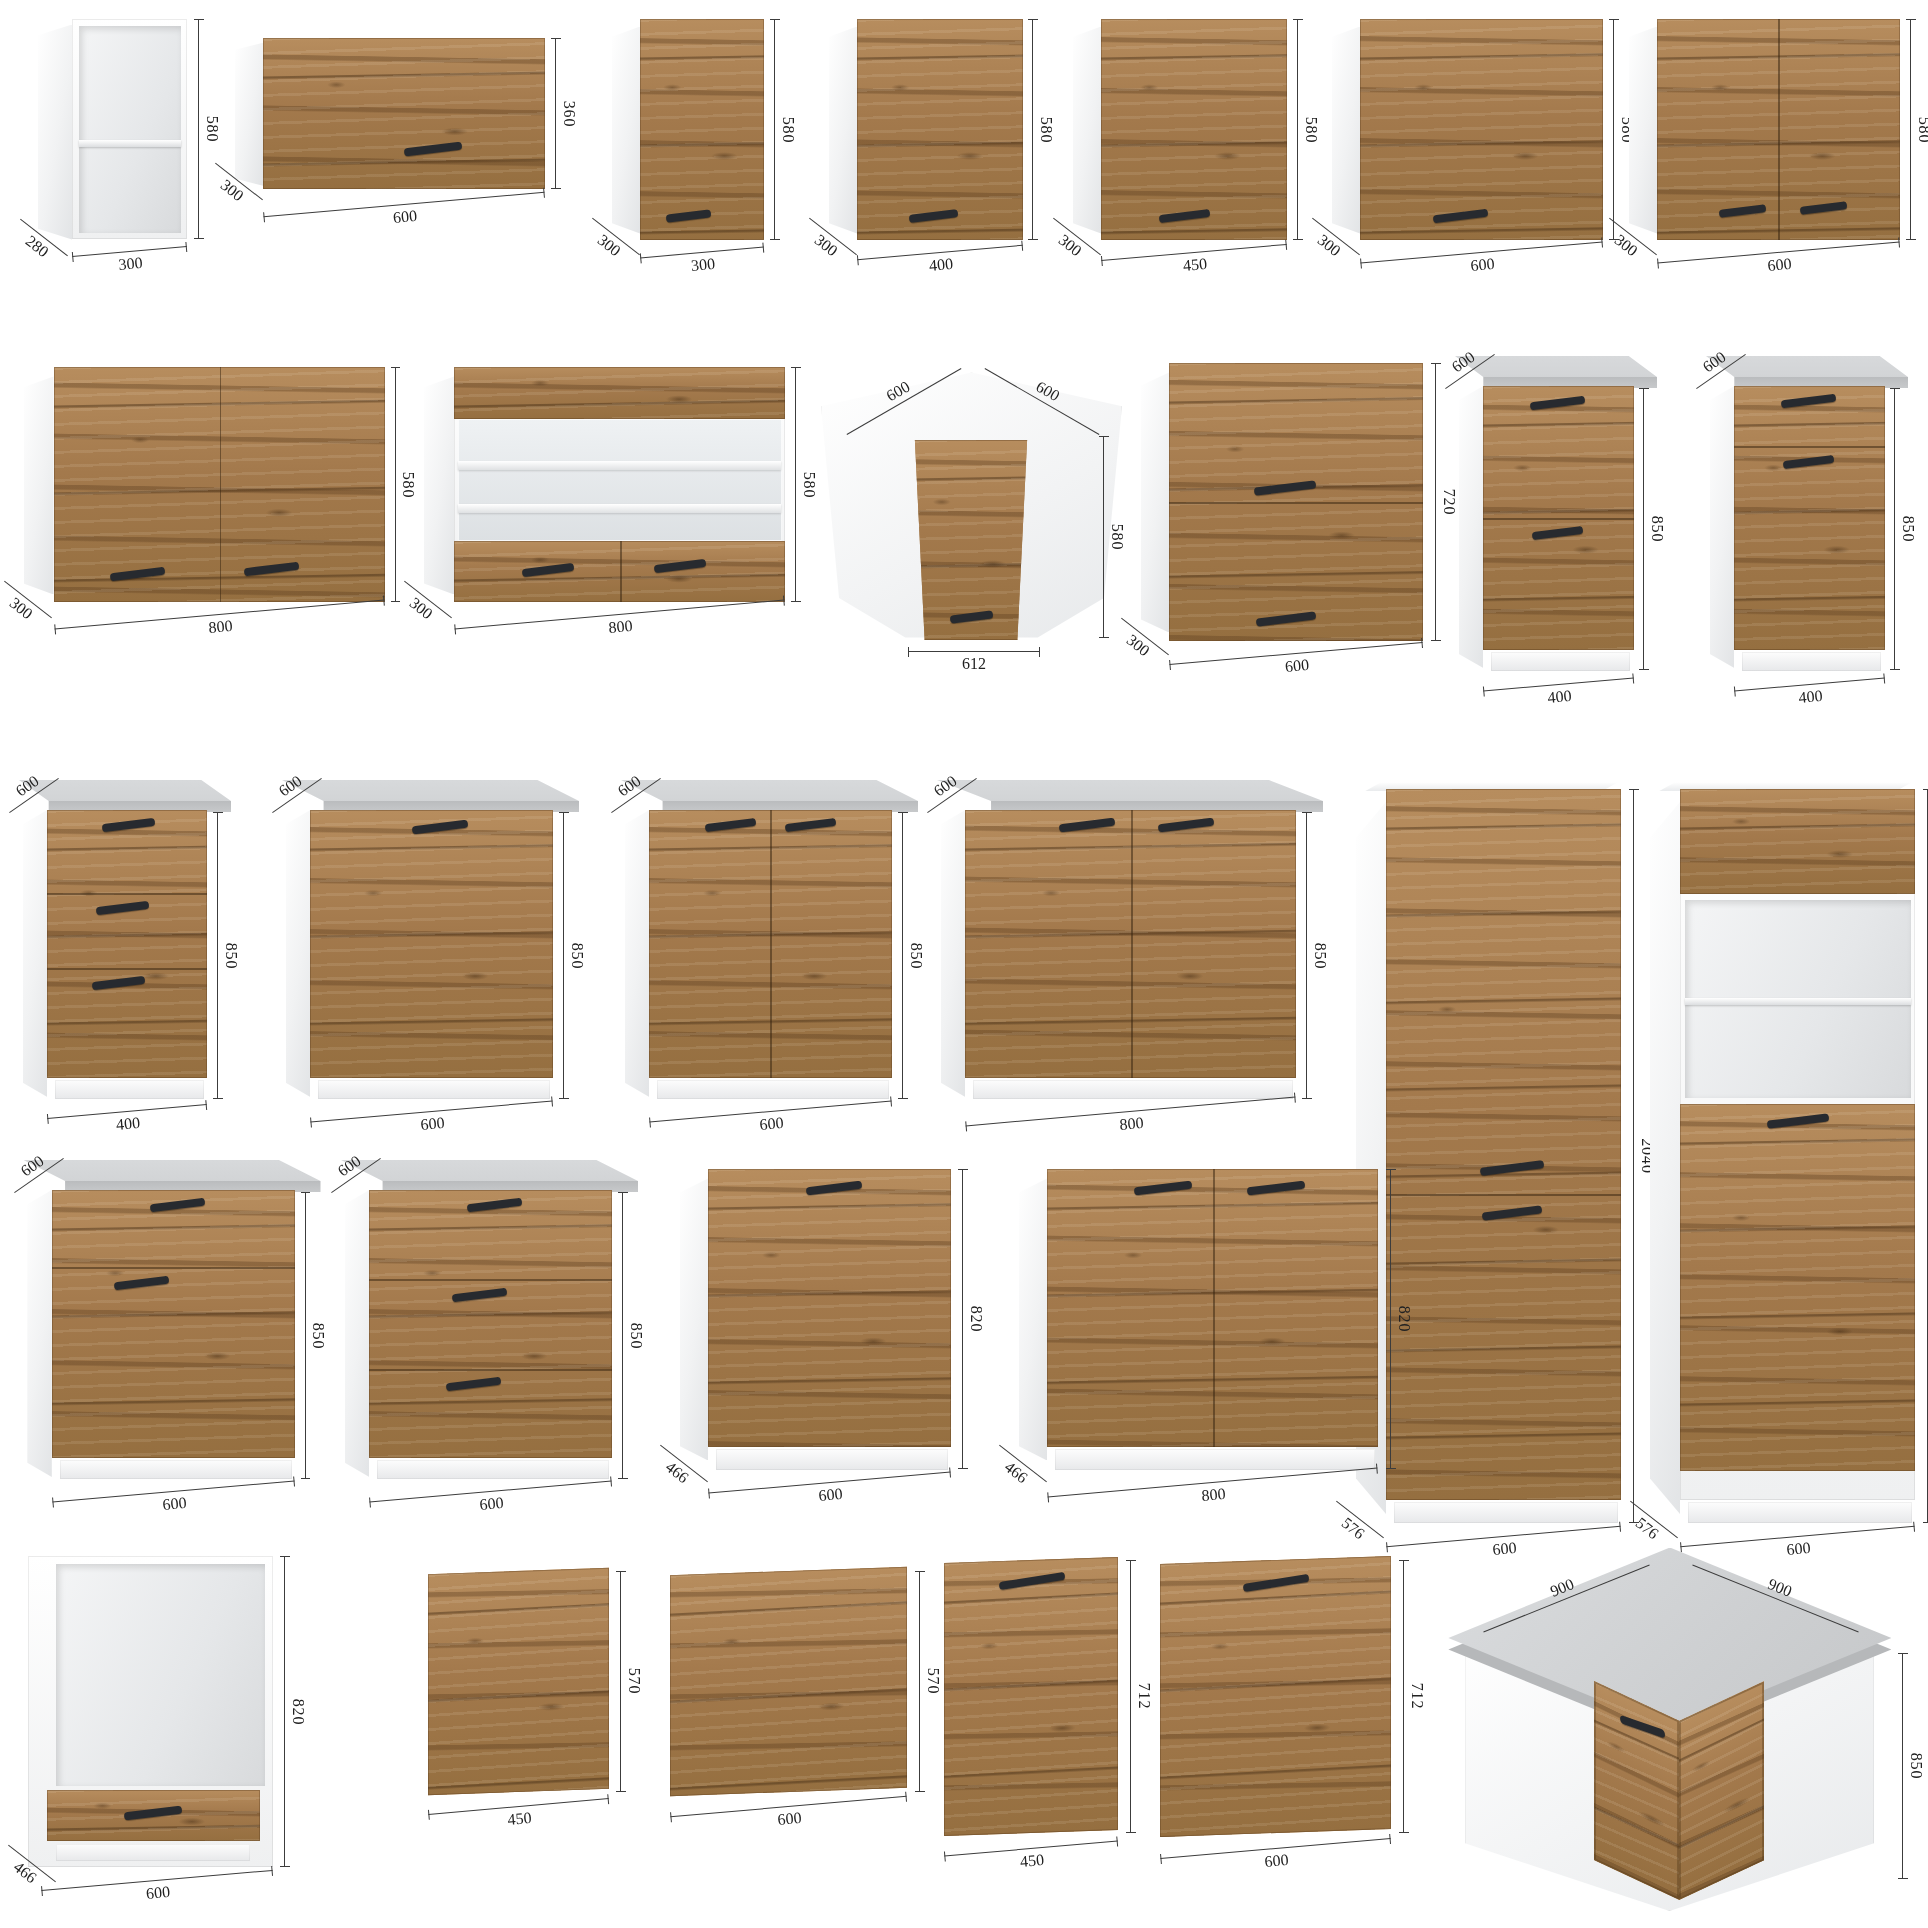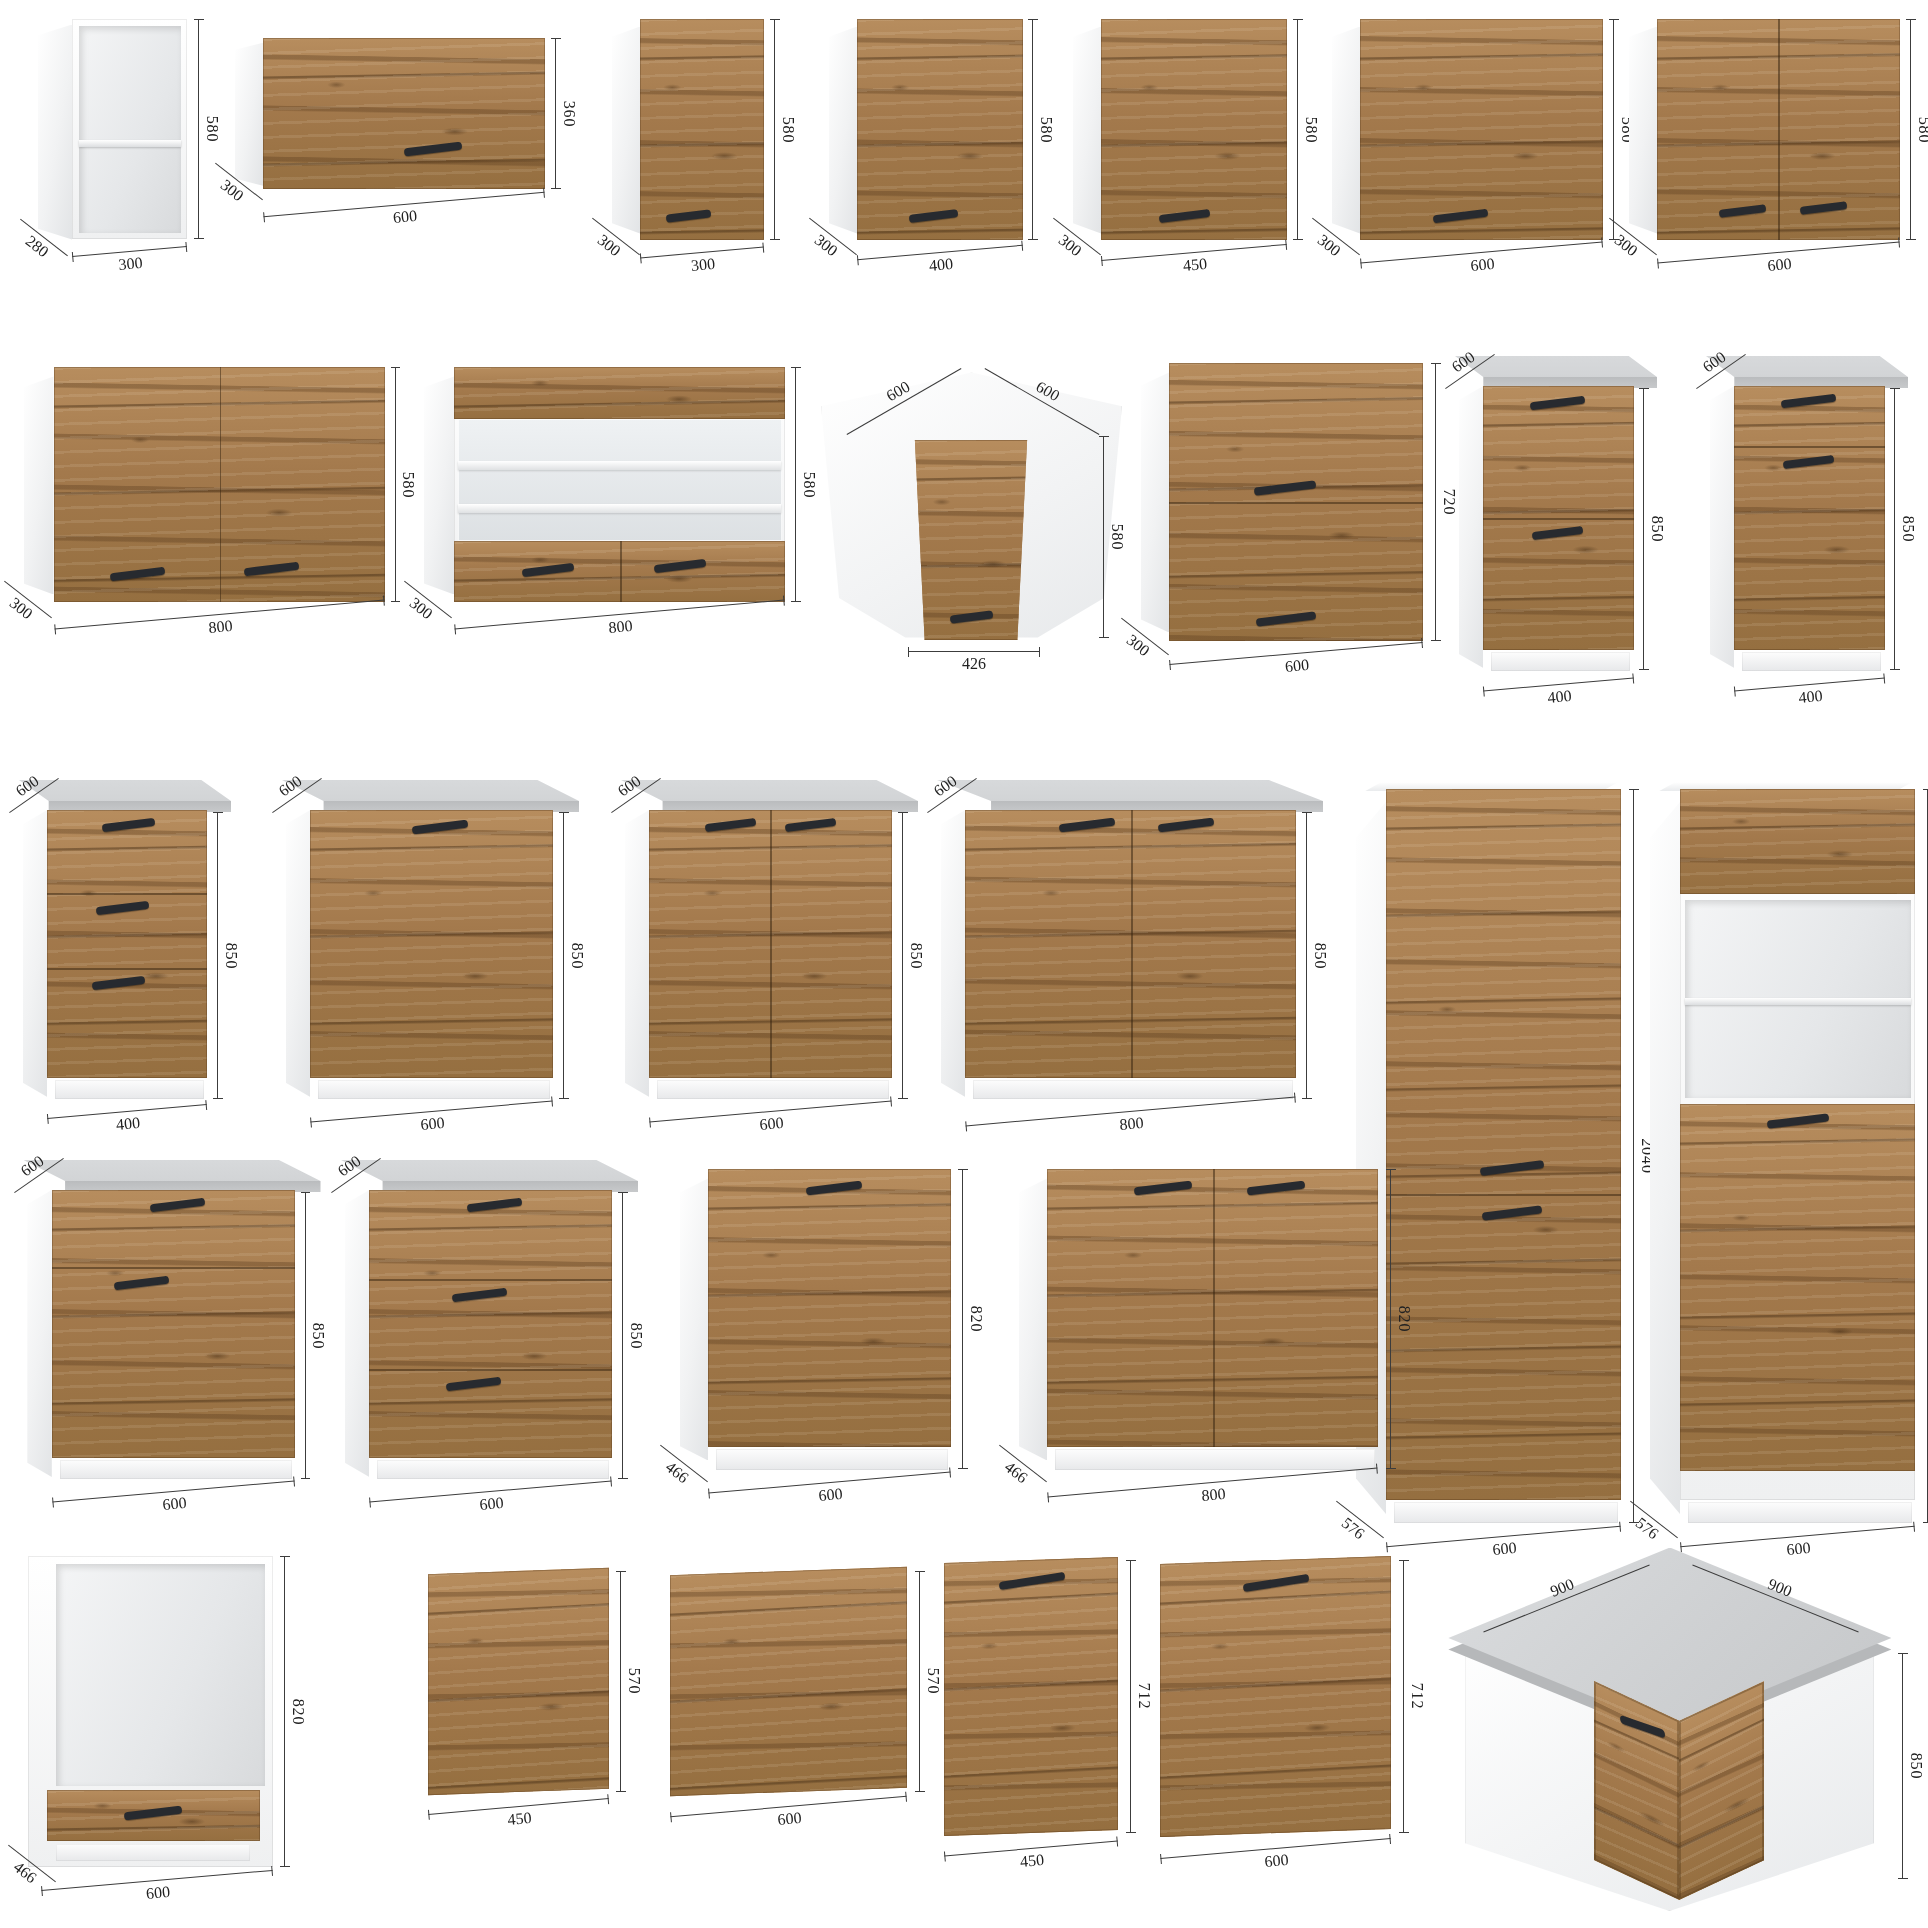--- a/index.html
+++ b/index.html
@@ -221,21 +221,21 @@
   <div class="dim ds" style="left:17px;top:38px;width:132px;transform:rotate(-30deg)">
       <span class="lbl">600</span>
     </div>
   <div class="dim ds" style="left:155px;top:38px;width:132px;transform:rotate(30deg)">
       <span class="lbl">600</span>
     </div>
   <div class="dim dv" style="left:282px;top:73px;height:202px">
       <span class="lbl">580</span>
     </div>
   <div class="dim dw" style="left:87px;top:288px;width:132px;transform:none">
-      <span class="lbl">426</span>
+      <span class="lbl">612</span>
     </div>
 </div>
 
 <div class="cab" style="left:1141px;top:363px;width:330px;height:344px">
   <div class="face sideL" style="left:0;top:9.4px;width:28px;height:260px"></div>
   <div class="face wood" style="left:28px;top:0;width:254px;height:278px">
     <div class="hsplit" style="top:139px"></div>
     <div class="handle" style="left:85px;top:121px;width:62px"></div>
     <div class="handle" style="left:87px;top:252px;width:60px"></div>
   </div>

